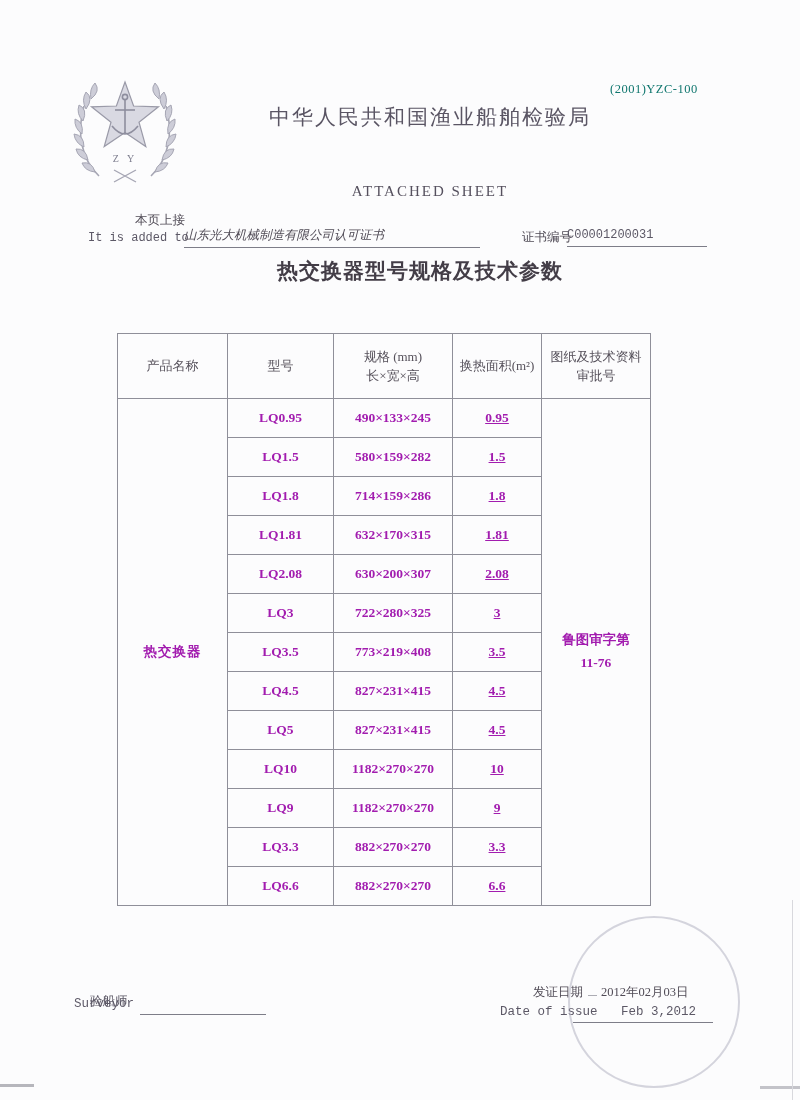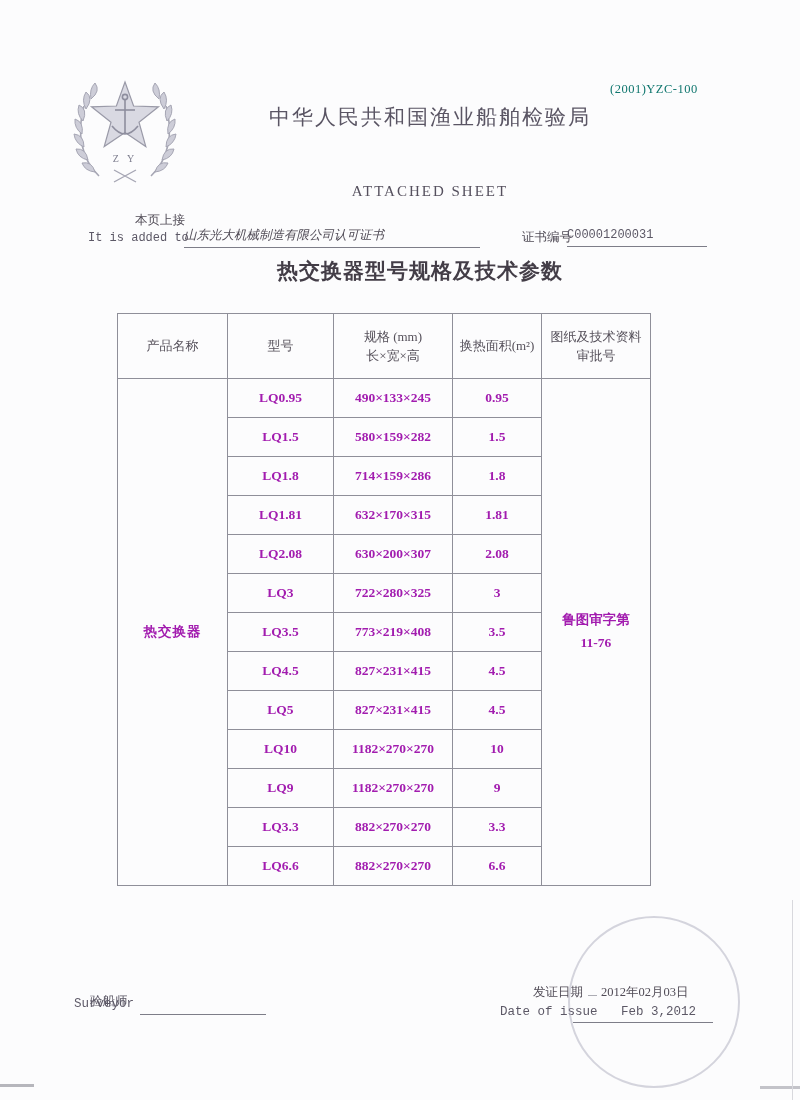--- a/index.html
+++ b/index.html
@@ -29,25 +29,25 @@
   
   .cont-note{top:212px;left:135px;font-size:12.5px;}
   .added-label{top:231px;left:88px;font-size:12px;color:#5c5866;}
   .added-value{top:227px;left:184px;width:296px;font-size:12.5px;border-bottom:1px solid var(--line);padding-bottom:3px;font-style:italic;}
   .certno-label{top:229px;left:522px;font-size:12.5px;}
   .certno-value{top:228px;left:567px;width:140px;font-size:12px;border-bottom:1px solid var(--line);padding-bottom:4px;color:#5c5866;}
   
   .section-title{top:257px;left:20px;width:800px;text-align:center;font-size:21px;font-weight:bold;letter-spacing:1px;color:var(--ink_dark);}
   
   .tbl-wrap{top:313px;left:117px;}
-  table.spec{border-collapse:collapse;table-layout:fixed;width:533px;}
+  table.spec{border-collapse:collapse;table-layout:fixed;width:533px;margin-top:20px;}
   table.spec th,table.spec td{border:1px solid var(--table_border);vertical-align:middle;padding:0;}
   table.spec th{height:64px;font-weight:normal;font-size:13px;color:#56515b;text-align:center;line-height:1.5;}
   table.spec td{height:38px;font-size:13.5px;font-weight:bold;color:#a21caf;text-align:center;}
-  td.area{text-align:left;padding-left:9px;}
+  td.area{text-align:left;padding-left:9px;text-decoration:underline;}
   td.product-cell{font-weight:normal;font-size:14px;color:#55505a;letter-spacing:1px;}
   td.approval-cell{font-weight:normal;font-size:13.5px;color:#5a5560;line-height:1.7;}
   
   .surveyor-cn{top:977px;left:90px;font-size:12.5px;color:#5c5866;margin-top:16px;}
   .surveyor-en{top:997px;left:74px;font-size:12.5px;color:#5c5866;}
   .surveyor-line{top:1014px;left:140px;width:126px;height:1px;background:var(--line);}
   .issue-cn-label{top:984px;left:533px;font-size:12.5px;}
   .issue-cn-value{top:984px;left:601px;font-size:12.5px;}
   .issue-dash{top:995px;left:588px;width:9px;height:1px;background:#8a8a94;opacity:.7;}
   .issue-en-label{top:1005px;left:500px;font-size:12.5px;color:#5c5866;}

